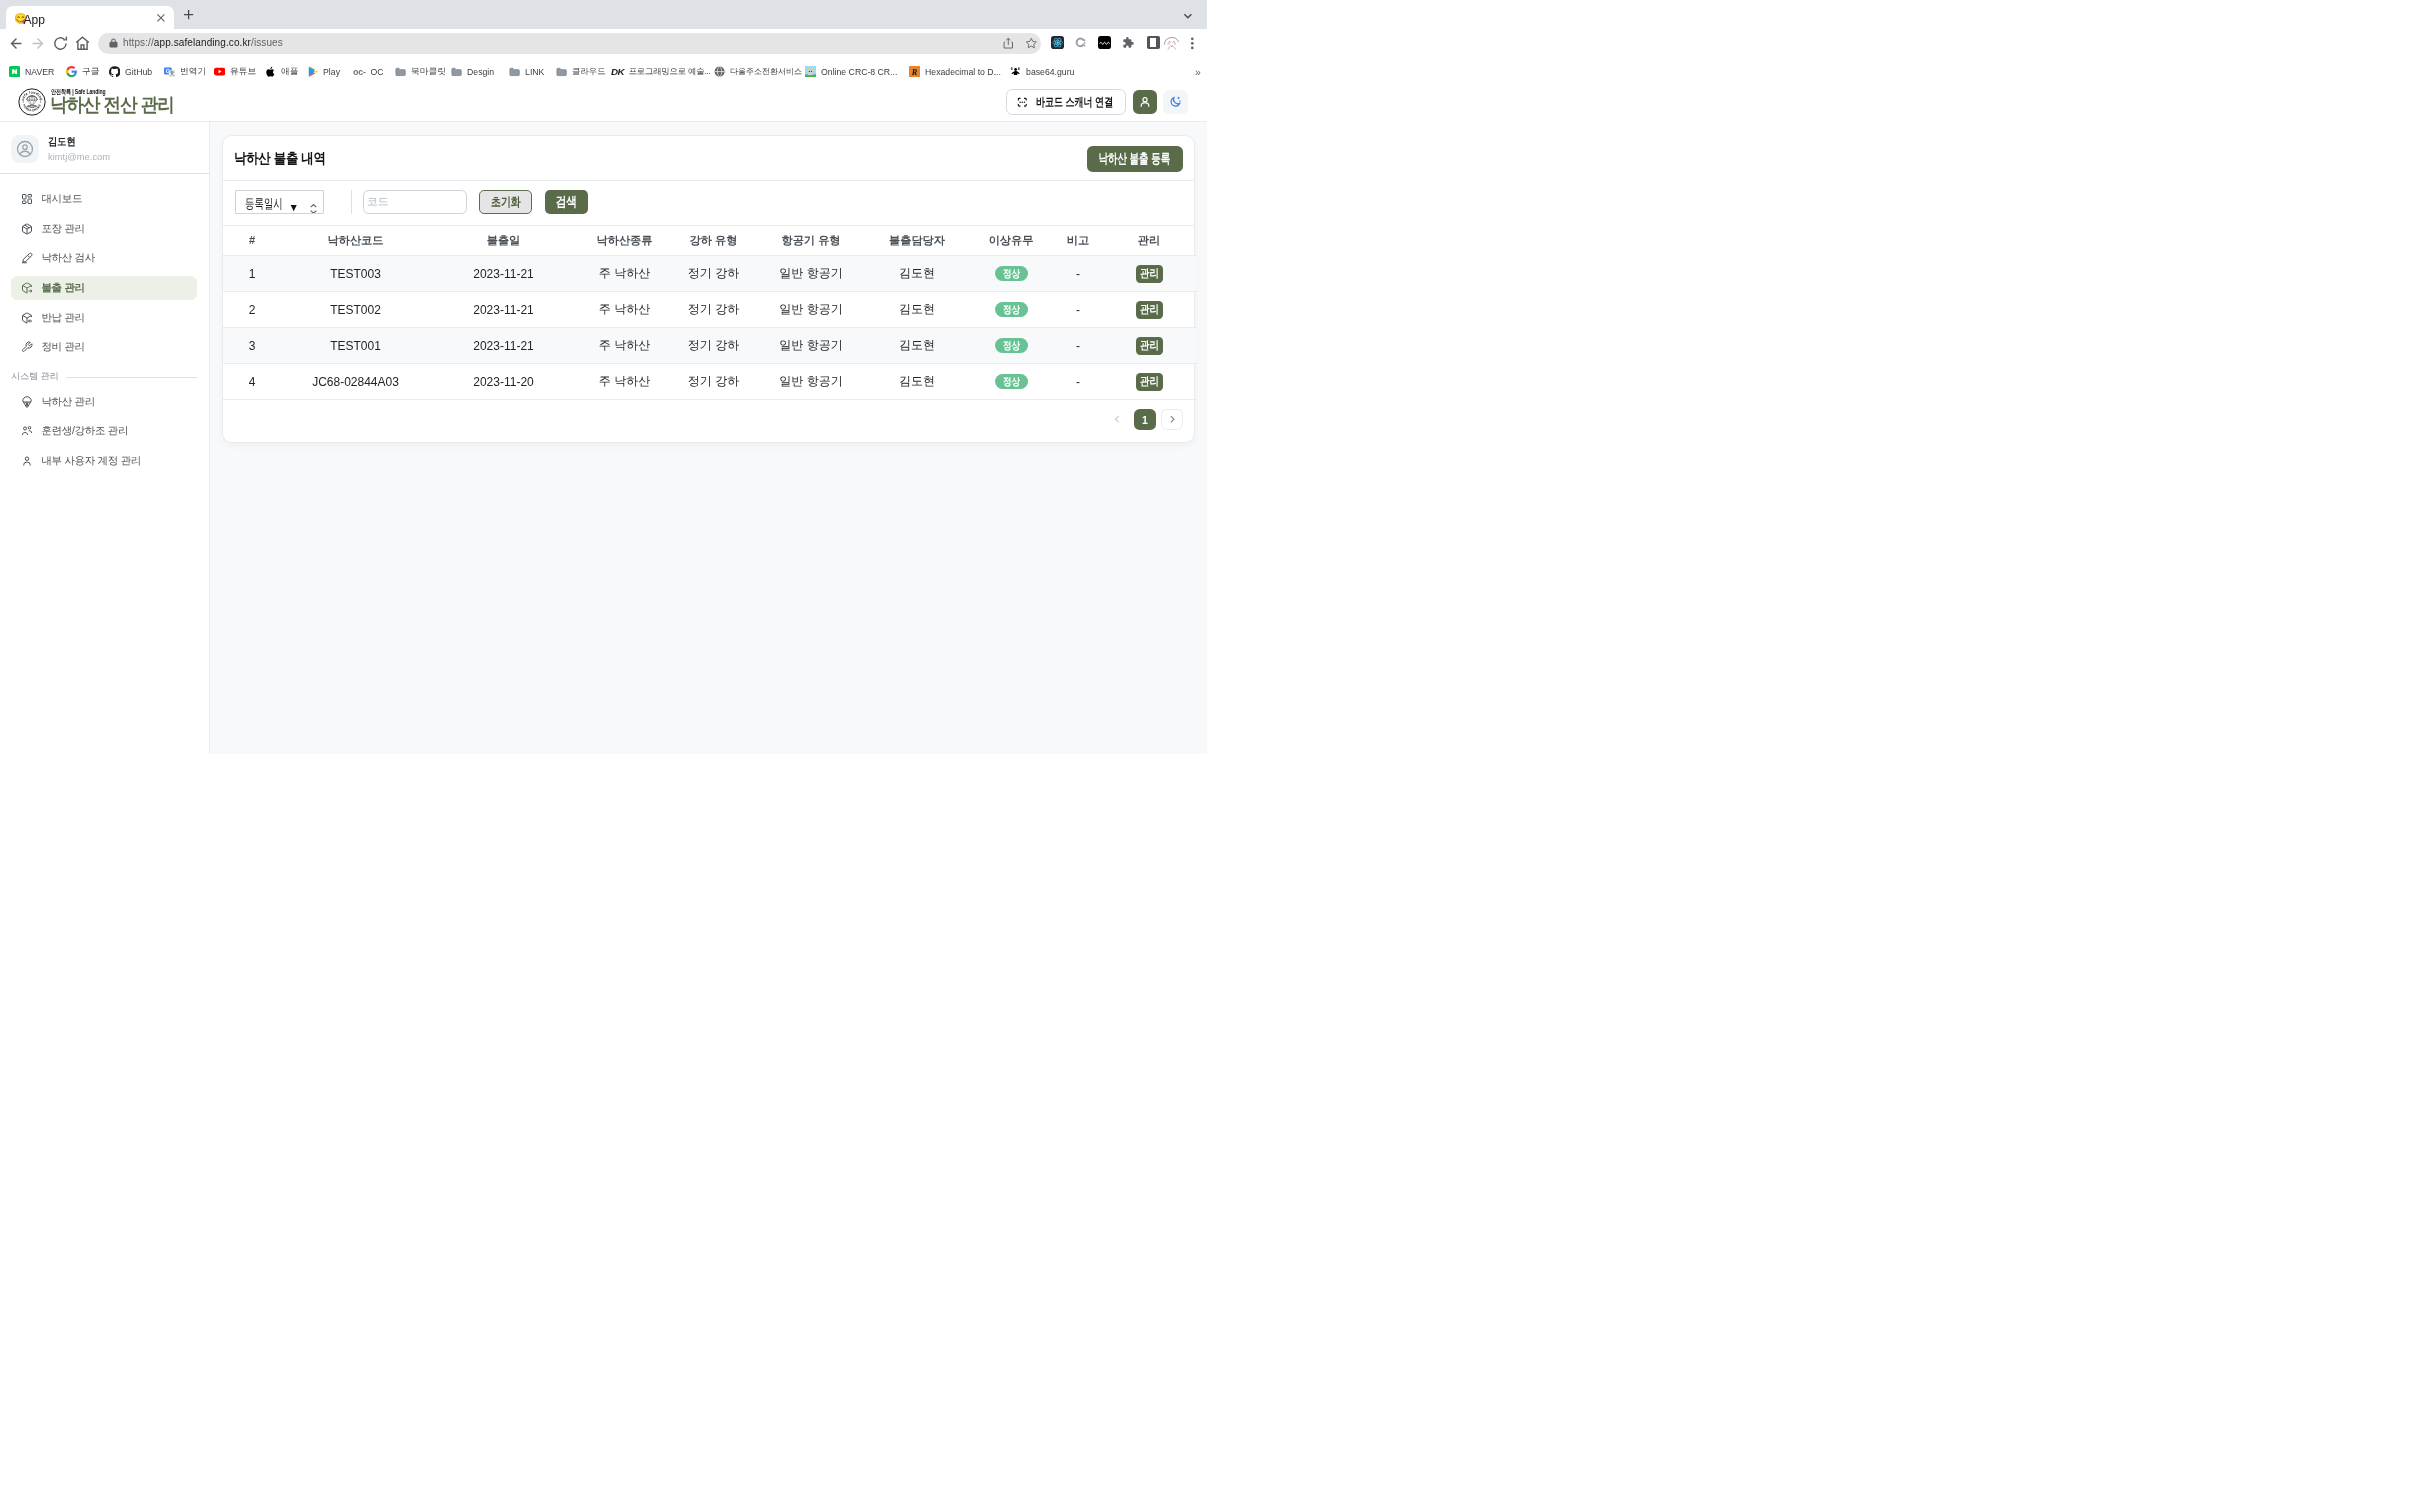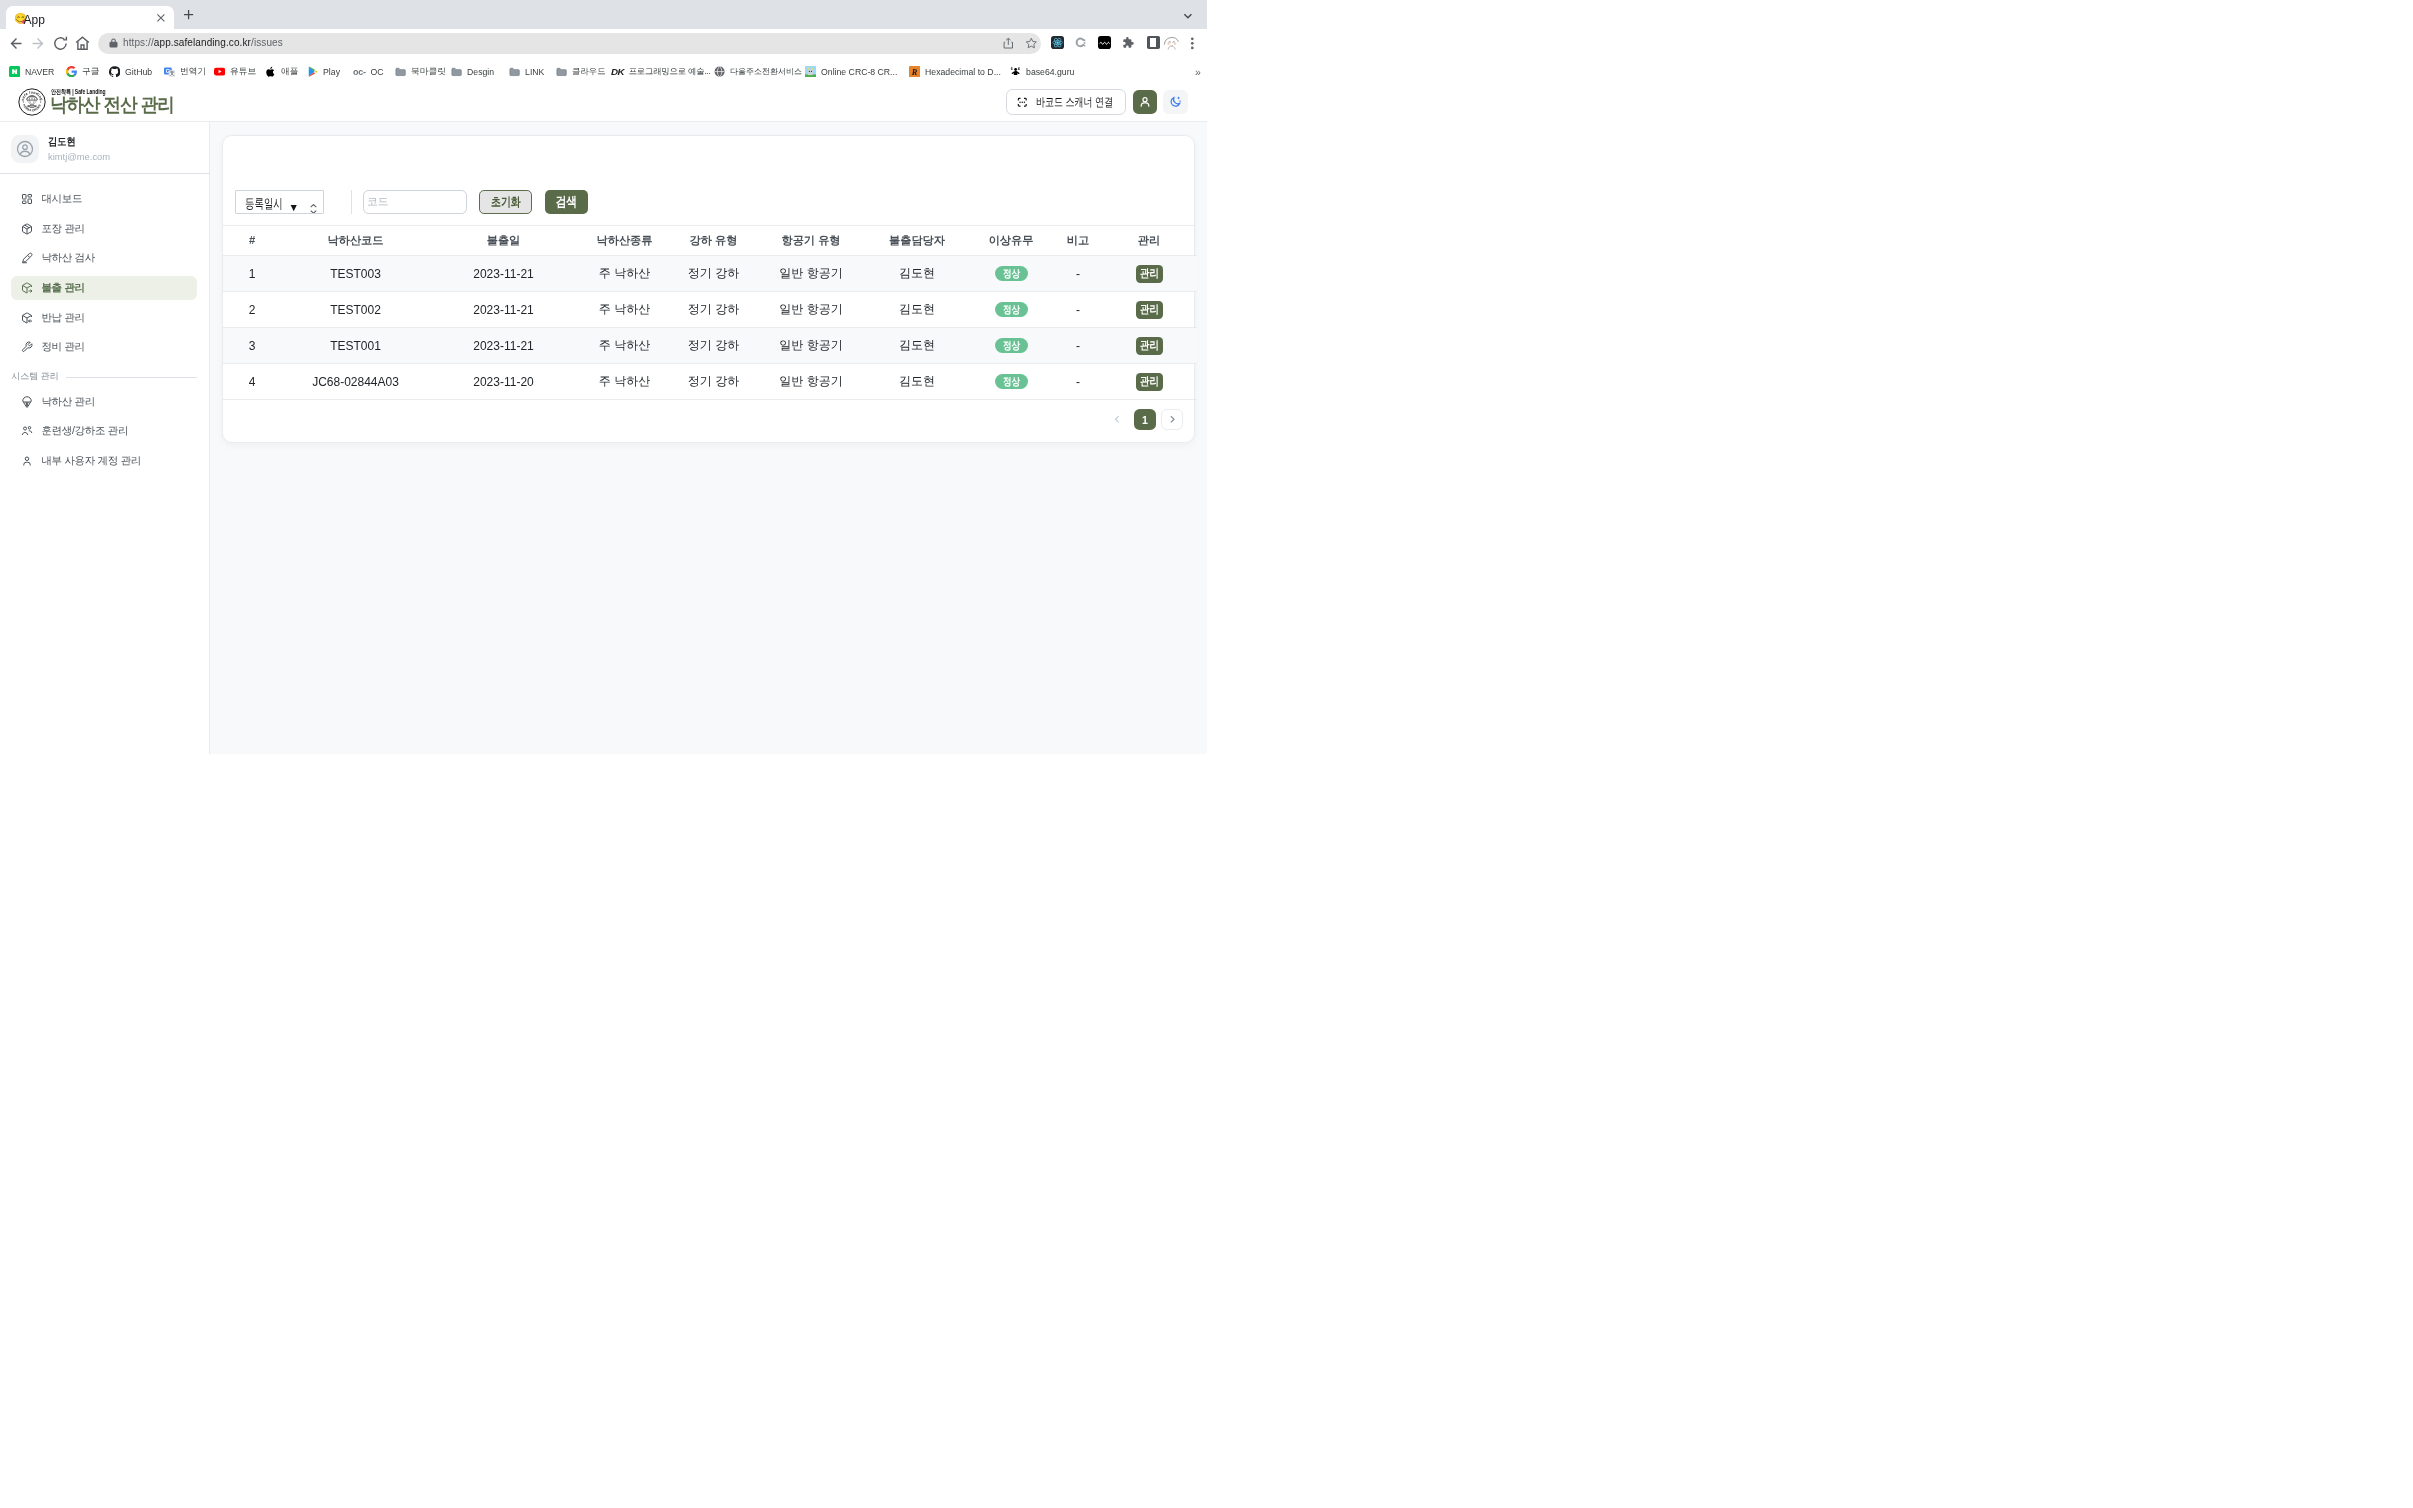--- a/index.html
+++ b/index.html
@@ -23,21 +23,21 @@
 .extic{position:absolute;top:7px;width:13.3px;height:13.3px}
 
 #bookmarks{position:absolute;left:0;top:56px;width:1207px;height:26.5px;background:#fff;border-bottom:0.7px solid #e6e8ea}
 .bm{position:absolute;top:4.9px;height:21.6px;display:flex;align-items:center;gap:4.9px;font-size:8.7px;color:#3c4043;white-space:nowrap}
 .bmic{width:11.2px;height:11.2px;flex:0 0 11.2px}
 
 #apphdr{position:absolute;left:0;top:82px;width:1207px;height:40px;background:#fff;border-bottom:0.7px solid #e9ecef}
 #logo{position:absolute;left:18px;top:5.6px;width:28px;height:28px}
 .h-sub{position:absolute;left:51px;top:5.7px;font-size:6.6px;font-weight:700;color:#111;letter-spacing:-0.1px;transform:scaleX(.765);transform-origin:0 0}
 .h-main{position:absolute;left:50px;top:9.8px;font-size:19px;font-weight:800;color:#5a6b4a;letter-spacing:-1px;transform:scaleX(.92);transform-origin:0 0}
-#barcodebtn{position:absolute;left:1006px;top:7.3px;width:120px;height:26px;border:0.7px solid #d6dade;border-radius:6.3px;background:#fff;display:flex;align-items:center;padding-left:9.8px;gap:8.4px;font-weight:400;color:#131417}
+#barcodebtn{position:absolute;left:1006px;top:7.3px;width:120px;height:26px;border:0.7px solid #d6dade;border-radius:6.3px;background:#fff;display:flex;align-items:center;padding-left:9.8px;gap:8.4px;font-weight:700;color:#131417}
 #userbtn{position:absolute;left:1133px;top:7.7px;width:24px;height:24px;border-radius:5.6px;background:#5a6b4a;display:flex;align-items:center;justify-content:center}
 #moonbtn{position:absolute;left:1163px;top:7.7px;width:25px;height:24px;border-radius:5.6px;background:#f3f5f7;display:flex;align-items:center;justify-content:center}
 
 #sidebar{position:absolute;left:0;top:122px;width:210px;height:632px;background:#fff;border-right:0.7px solid #e9ecef}
 #profile{position:absolute;left:0;top:0;width:210px;height:52px;border-bottom:0.7px solid #dee2e6}
 #avatar{position:absolute;left:11.2px;top:12.6px;width:28px;height:28px;border-radius:8.4px;background:#f1f3f5;display:flex;align-items:center;justify-content:center}
 .pname{position:absolute;left:48px;top:13.3px;font-size:10.5px;font-weight:700;color:#212529;transform:scaleX(.88);transform-origin:0 0}
 .pmail{position:absolute;left:48px;top:29px;font-size:9.4px;color:#a9b4be}
 #menu{position:absolute;left:11.2px;top:65px;width:186px}
 .mi{height:24.4px;margin-bottom:5.2px;display:flex;align-items:center;gap:8.4px;padding-left:9.8px;border-radius:6.3px;font-size:10.5px;letter-spacing:-0.3px;color:#495057}
@@ -421,20 +421,26 @@
           <circle cx="12" cy="7.5" r="3.5"></circle>
           <path d="M5.5 21v-1.5a5 5 0 0 1 5-5h3a5 5 0 0 1 5 5V21"></path>
         </svg>
         <span>내부 사용자 계정 관리</span>
       </div>
   </div>
 </div>
 
 <div id="main">
   <div id="card">
+    <div id="cardhdr">
+      <h1>낙하산 불출 내역</h1>
+      <div id="regbtn">
+          <span style="display:inline-block;transform:scaleX(.7);white-space:nowrap">낙하산 불출 등록</span>
+        </div>
+    </div>
     <div id="filter">
       <div class="sel-box">
           <span style="display:inline-block;font-size:13.3px;transform:scaleX(.71);transform-origin:0 50%;white-space:nowrap">등록일시</span>
           <span style="font-size:10.5px;margin-left:-9.8px">▼</span>
           <svg style="width:7px;height:9.8px;margin-left:auto" viewBox="0 0 10 14" fill="none" stroke="#555d65" stroke-width="1.5">
             <path d="M1 4.5L5 .8l4 3.7M1 9.5l4 3.7 4-3.7"></path>
           </svg>
         </div>
       <div class="sep"></div>
       <div class="inp">코드</div>

